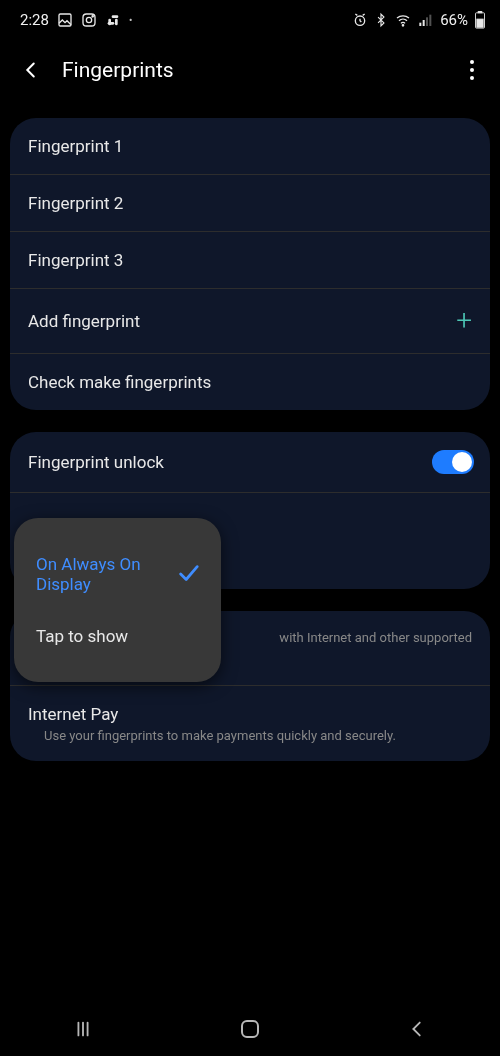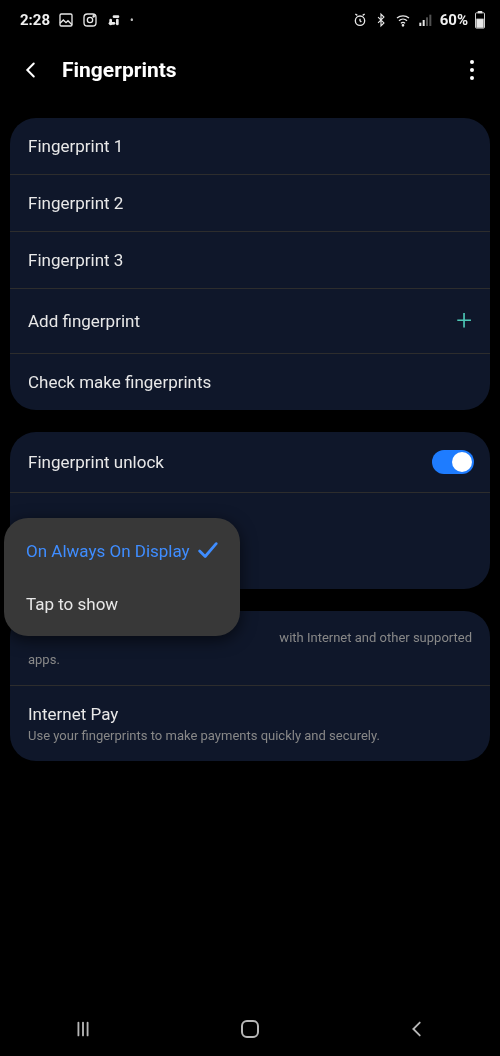--- a/index.html
+++ b/index.html
@@ -1,46 +1,46 @@
 <!DOCTYPE html>
 <html><head>
 <meta charset="utf-8">
 <style>
   * { margin: 0; padding: 0; box-sizing: border-box; }
   html, body { width: 500px; height: 1056px; background: #000; font-family: -apple-system, Roboto, "Segoe UI", sans-serif; color: #e8e8e8; overflow: hidden; position: relative; }
 
   
-  .statusbar { height: 40px; display: flex; align-items: center; justify-content: space-between; padding: 0 14px 0 20px; font-size: 15px; font-weight: 700; color: #f0f0f0; }
+  .statusbar { height: 40px; display: flex; align-items: center; justify-content: space-between; padding: 0 14px 0 20px; font-size: 15px; font-weight: 400; color: #f0f0f0; }
   .statusbar .left { display: flex; align-items: center; gap: 8px; }
   .statusbar .right { display: flex; align-items: center; gap: 6px; }
   .statusbar .icon { display: inline-flex; align-items: center; }
   .statusbar svg { display: block; }
 
   
   .header { height: 60px; display: flex; align-items: center; padding: 0 16px 0 18px; gap: 18px; }
   .header .back { width: 26px; height: 26px; display:flex; align-items:center; justify-content:center;}
-  .header .title { font-size: 21px; font-weight: 700; color:#fff; flex:1; }
+  .header .title { font-size: 21px; font-weight: 400; color:#fff; flex:1; }
   .header .more { width: 24px; display:flex; align-items:center; justify-content:center; }
 
   
   .group { margin: 18px 10px 0 10px; background: #0f172a; border-radius: 26px; overflow: hidden; }
   .row { padding: 18px 18px; border-bottom: 1px solid #2d2d2d; display:flex; align-items:center; }
   .row:last-child { border-bottom: none; }
   .row .label { font-size: 17px; color:#e8e8e8; flex:1; }
   .row .plus { color:#4dc6b5; font-size: 28px; font-weight:300; line-height:1; }
   .row.tall { flex-direction: column; align-items:flex-start; gap:4px; }
-  .row .sub { font-size: 13px; color:#888; }
+  .row .sub { font-size: 13px; color:#888;margin-left:16px; }
   .row.withtoggle { padding-right:16px;align-items:center; }
 
   
   .toggle { width: 42px; height: 24px; background:#1e7cff; border-radius: 12px; position:relative; }
   .toggle::after { content:""; position:absolute; right:2px; top:2px; width:20px; height:20px; background:#fff; border-radius:50%; }
 
   
-  .popup { position:absolute; left:4px; top:518px; width:236px; background:#383838; border-radius:24px; box-shadow: 0 4px 16px rgba(0,0,0,0.6); padding: 6px 0; z-index:10; }
+  .popup { position:absolute; left:14px; top:518px; width:207px; background:#383838; border-radius:24px; box-shadow: 0 4px 16px rgba(0,0,0,0.6); padding: 20px 0; z-index:10; }
   .popup .item { padding: 16px 22px; font-size:17px; display:flex; align-items:center; justify-content:space-between; }
   .popup .item.selected { color:#3f8dff; }
   .popup .check { width:22px; height:22px; }
 
   
   .navbar { position:absolute; bottom:0; left:0; right:0; height:54px; display:flex; align-items:center; justify-content:space-around; }
   .navbtn { width:100px; display:flex; align-items:center; justify-content:center; }
   .navbtn svg { opacity:0.85; }
 
   .group.second { margin-top: 22px; }
@@ -95,21 +95,21 @@
         </svg>
     </span>
     <span class="icon">
       <svg width="16" height="16" viewBox="0 0 24 24" fill="#e8e8e8">
           <rect x="2" y="16" width="3" height="5"></rect>
           <rect x="7" y="12" width="3" height="9"></rect>
           <rect x="12" y="8" width="3" height="13" opacity=".35"></rect>
           <rect x="17" y="4" width="3" height="17" opacity=".35"></rect>
         </svg>
     </span>
-    <span>60%</span>
+    <span>66%</span>
     <span class="icon">
       <svg width="12" height="18" viewBox="0 0 12 20" fill="none" stroke="#e8e8e8">
           <rect x="1" y="2" width="10" height="17" rx="1"></rect>
           <rect x="4" y="0" width="4" height="2" fill="#e8e8e8"></rect>
           <rect x="2.5" y="9" width="7" height="9" fill="#e8e8e8"></rect>
         </svg>
     </span>
   </div>
 </div>
 

